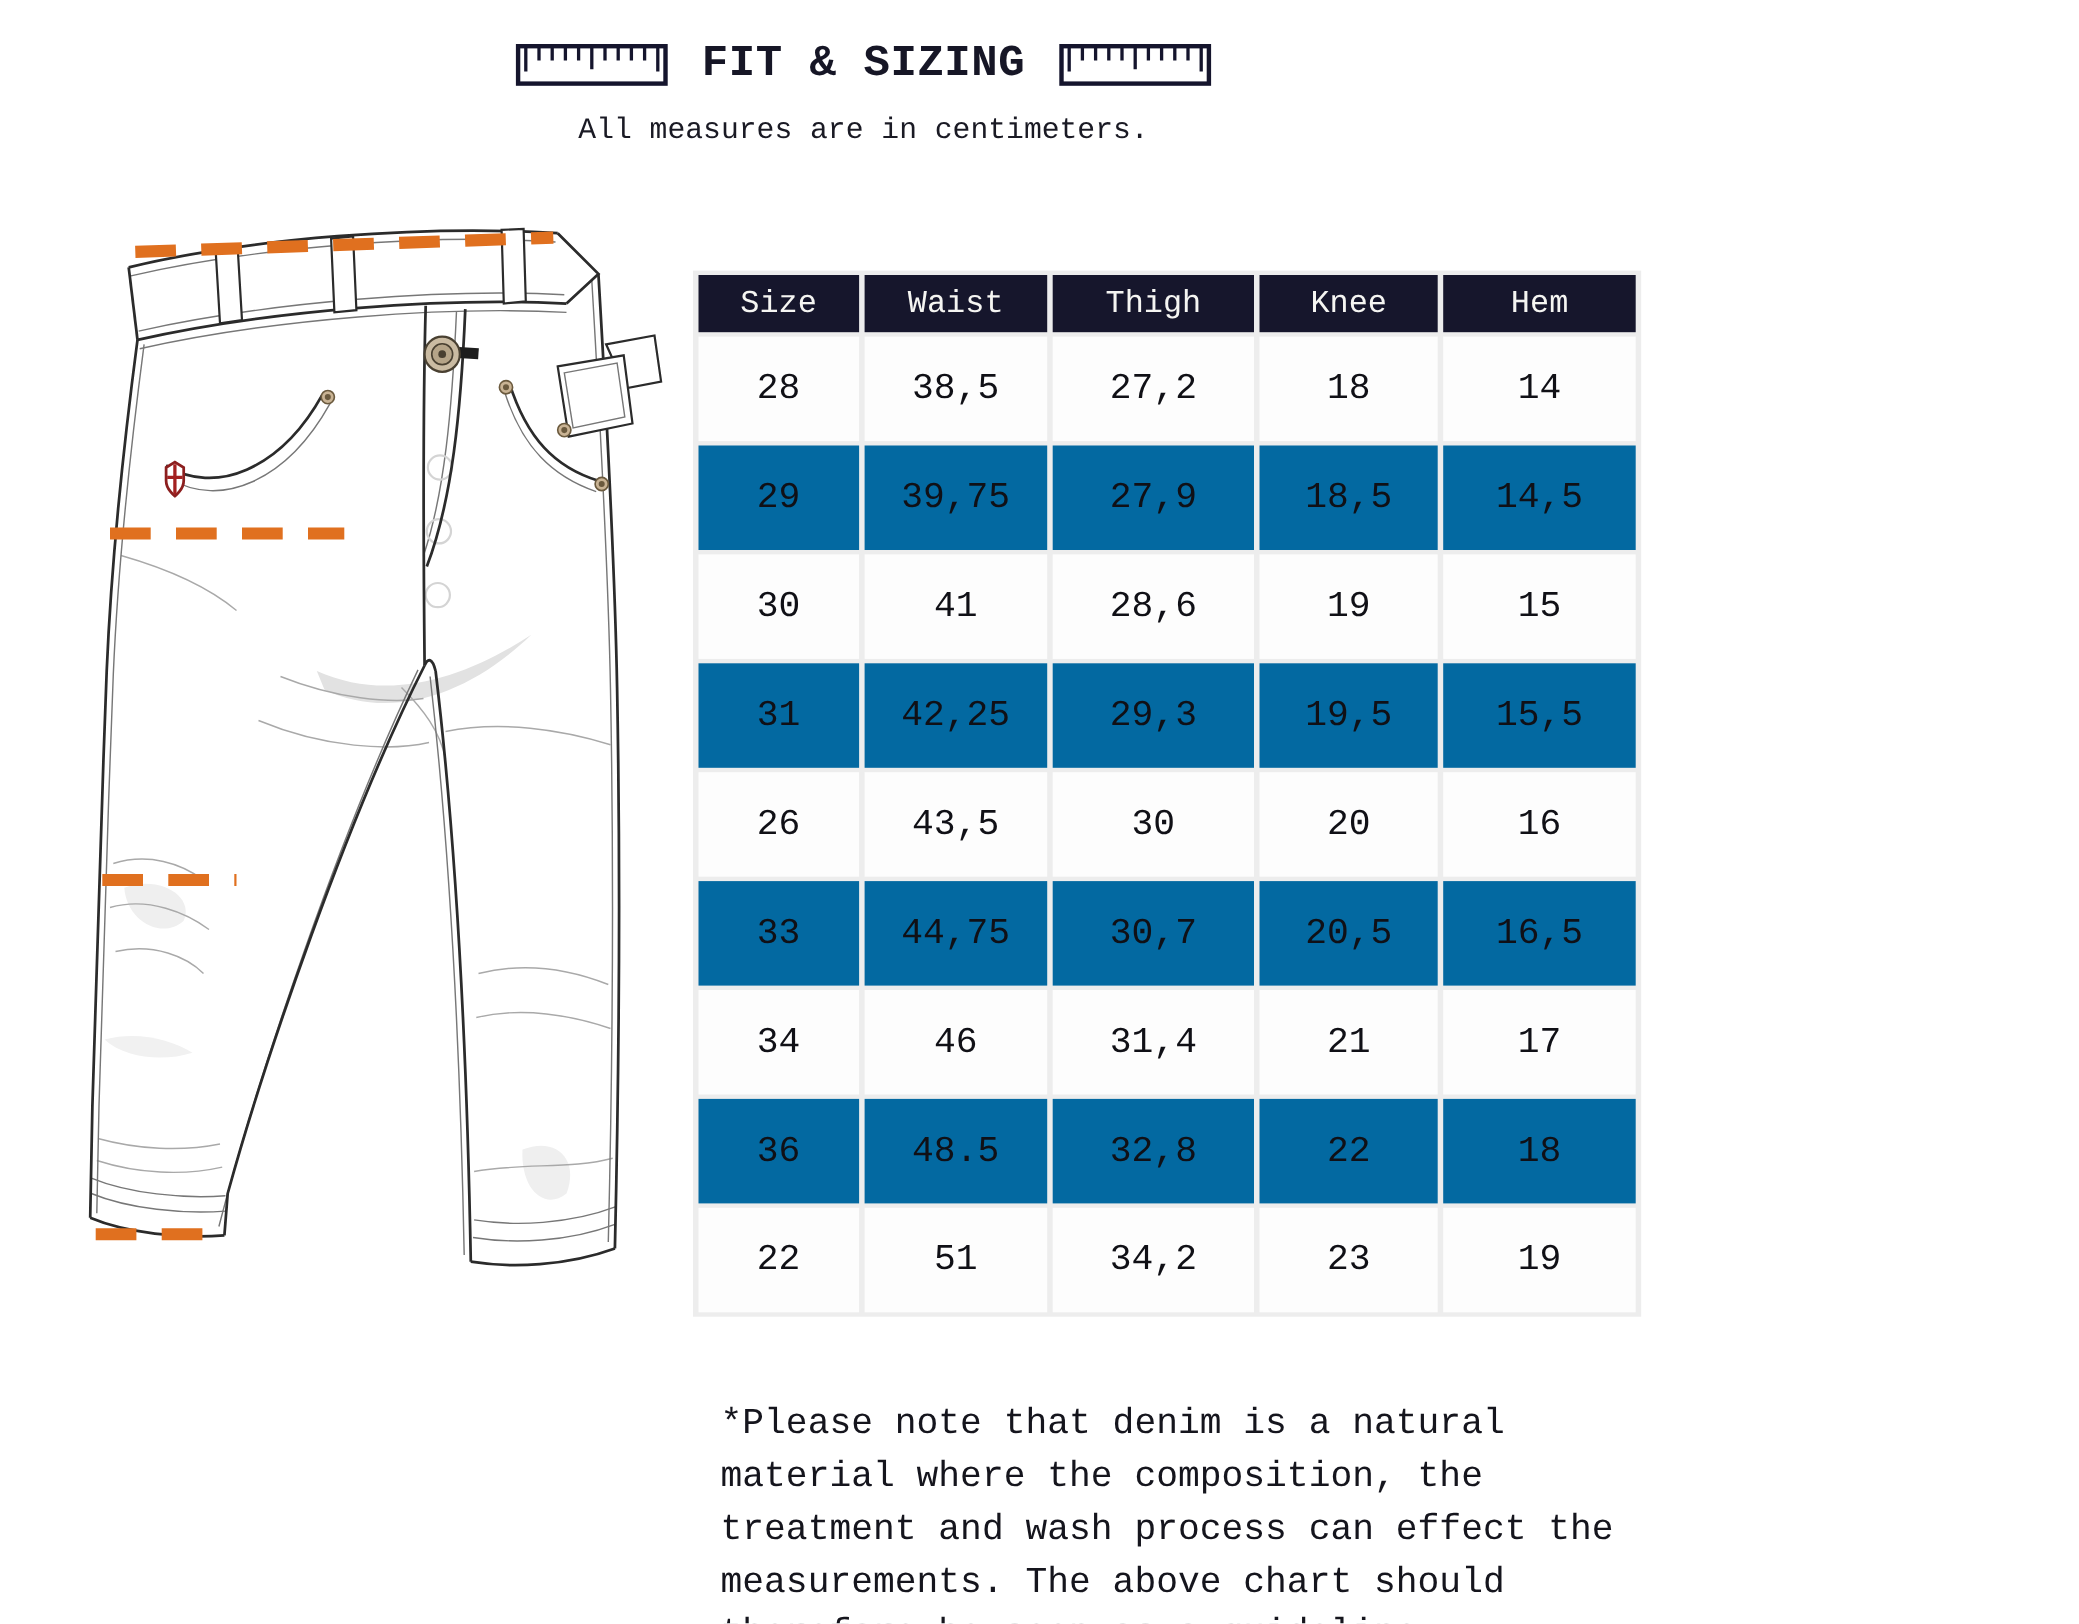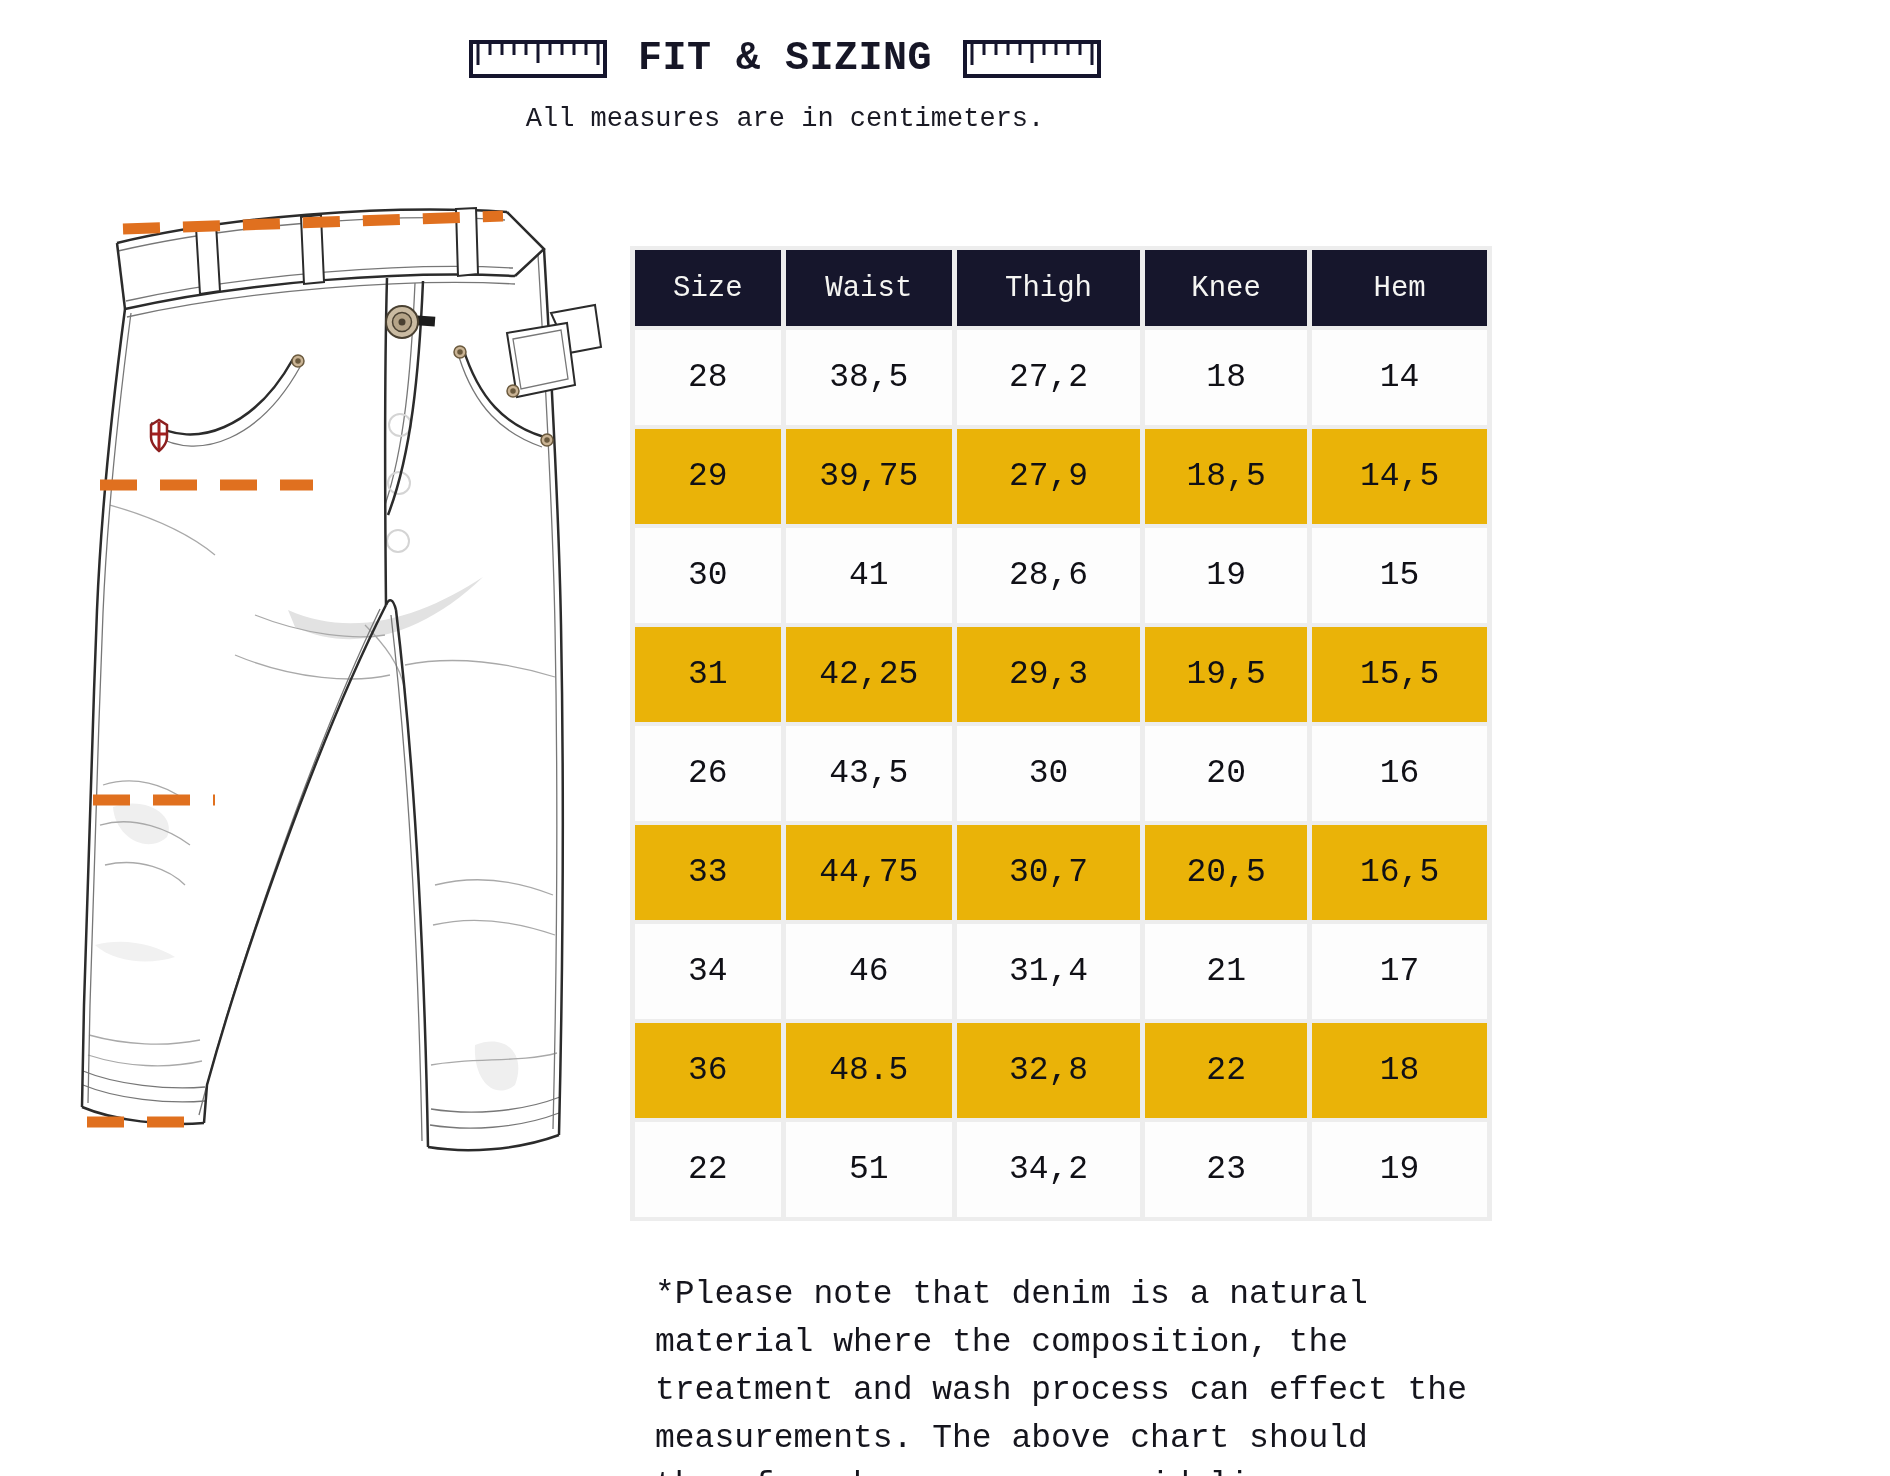--- a/index.html
+++ b/index.html
@@ -12,24 +12,24 @@
   .hdr .title{font-size:40px;font-weight:bold;color:#161626;letter-spacing:.5px;}
   .ruler{display:block;}
   .subtitle{position:absolute;left:0;top:104px;width:1570px;text-align:center;
             font-size:27px;color:#1a1a24;}
 
   
   .table-wrap{position:absolute;left:630px;top:246px;width:862px;}
   table.size-table{width:100%;border-collapse:separate;border-spacing:5px 4px;
                    table-layout:fixed;background:#ededed;}
   .size-table th{background:#16162c;color:#f5f5f2;font-weight:normal;
-                 font-size:29px;height:52px;text-align:center;padding:12px;}
+                 font-size:29px;height:52px;text-align:center;padding:0;}
   .size-table td{font-size:33px;color:#101016;text-align:center;height:91px;padding:2px;}
   tr.plain td{background:#fdfdfd;}
-  tr.alt td{background:#eab308;}
+  tr.alt td{background:#0369a1;}
   col.c-size{width:17.5%;} col.c-waist{width:20%;} col.c-thigh{width:22%;}
   col.c-knee{width:19.5%;} col.c-hem{width:21%;}
 
   
   .note{position:absolute;left:655px;top:1238px;width:865px;
         font-size:33px;line-height:1.45;color:#15151d;}
 
   
   .jeans{position:absolute;left:55px;top:185px;}
 </style>

